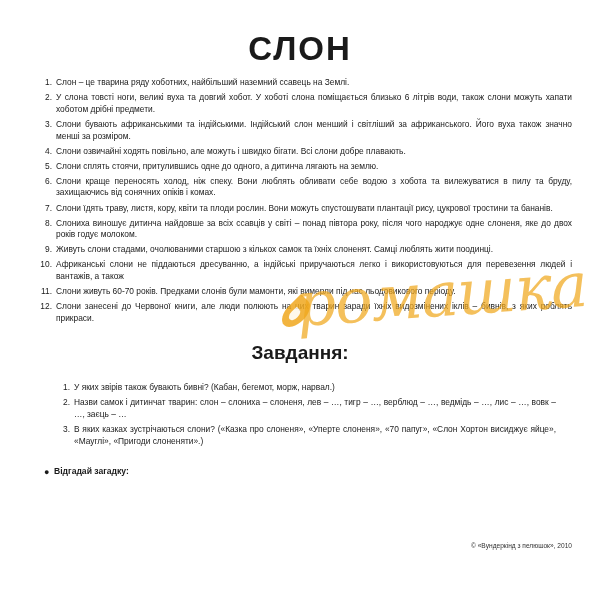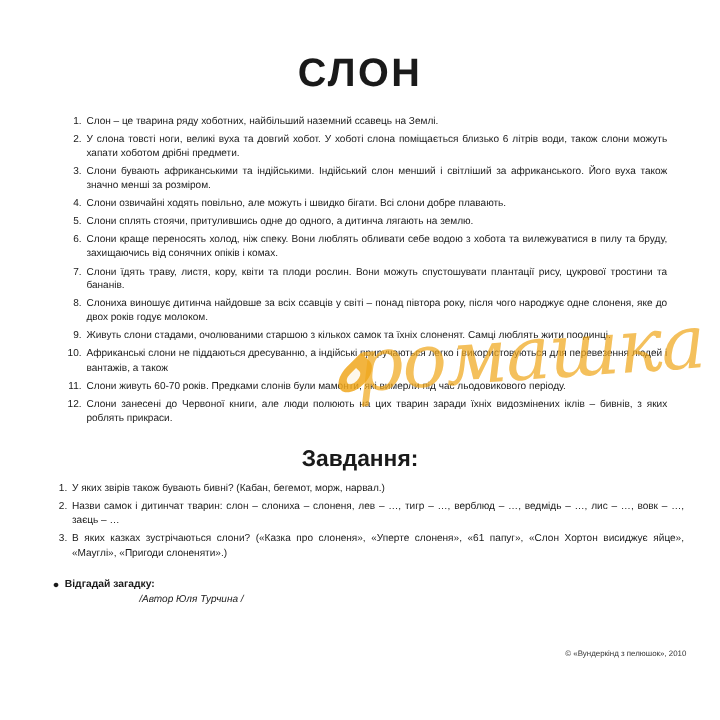--- a/index.html
+++ b/index.html
@@ -14,32 +14,32 @@
     color: #1a1a1a;
     overflow: hidden;
     position: relative;
   }
   .page {
     position: absolute;
     left: 0; top: 0;
     width: 600px;
     height: 600px;
     box-sizing: border-box;
-    padding: 44px 26px 0 26px;
+    padding: 32px 26px 0 26px;
   }
   .title {
     text-align: center;
     font-size: 33px;
     font-weight: bold;
     letter-spacing: 2px;
     margin: 0 0 10px 0;
     line-height: 1.05;
   }
   ol.main-list {
-    margin: 16px;
+    margin: 0;
     padding: 0 0 0 30px;
     list-style: none;
     counter-reset: mainitem;
   }
   ol.main-list > li {
     counter-increment: mainitem;
     position: relative;
     font-size: 8.4px;
     line-height: 1.42;
     margin-bottom: 3.1px;
@@ -54,21 +54,21 @@
     text-align: right;
     font-size: 8.4px;
   }
   .subtitle {
     text-align: center;
     font-size: 19px;
     font-weight: bold;
     margin: 17px 0 7px 0;
   }
   ol.task-list {
-    margin: 4px;
+    margin: 18px;
     padding: 0 0 0 30px;
     list-style: none;
     counter-reset: taskitem;
   }
   ol.task-list > li {
     counter-increment: taskitem;
     position: relative;
     font-size: 8.4px;
     line-height: 1.42;
     margin-bottom: 3.2px;
@@ -181,30 +181,29 @@
     <li>Африканські слони не піддаються дресуванню, а індійські приручаються легко і використовуються для перевезення людей і вантажів, а також</li>
     <li>Слони живуть 60-70 років. Предками слонів були мамонти, які вимерли під час льодовикового періоду.</li>
     <li>Слони занесені до Червоної книги, але люди полюють на цих тварин заради їхніх видозмінених іклів – бивнів, з яких роблять прикраси.</li>
   </ol>
 
   <h2 class="subtitle">Завдання:</h2>
 
   <ol class="task-list">
     <li>У яких звірів також бувають бивні? (Кабан, бегемот, морж, нарвал.)</li>
     <li>Назви самок і дитинчат тварин: слон – слониха – слоненя, лев – …, тигр – …, верблюд – …, ведмідь – …, лис – …, вовк – …, заєць – …</li>
-    <li>В яких казках зустрічаються слони? («Казка про слоненя», «Уперте слоненя», «61 папуг», «Слон Хортон висиджує яйце», «Мауглі», «Пригоди слоненяти».)</li>
+    <li>В яких казках зустрічаються слони? («Казка про слоненя», «Уперте слоненя», «70 папуг», «Слон Хортон висиджує яйце», «Мауглі», «Пригоди слоненяти».)</li>
   </ol>
 
   <div class="riddle-block">
     <div class="riddle-head">
       <span class="bullet">●</span>
       <span>Відгадай загадку:</span>
     </div>
     <div class="riddle-lines">
-      <div class="author">/Автор Юля Турчина /</div>
     </div>
   </div>
 
   <div class="footer">© «Вундеркінд з пелюшок», 2010</div>
 </div>
 
 <div class="watermark">
   <div class="wm-text">ромашка</div>
   <div class="wm-drop"></div>
 </div>

